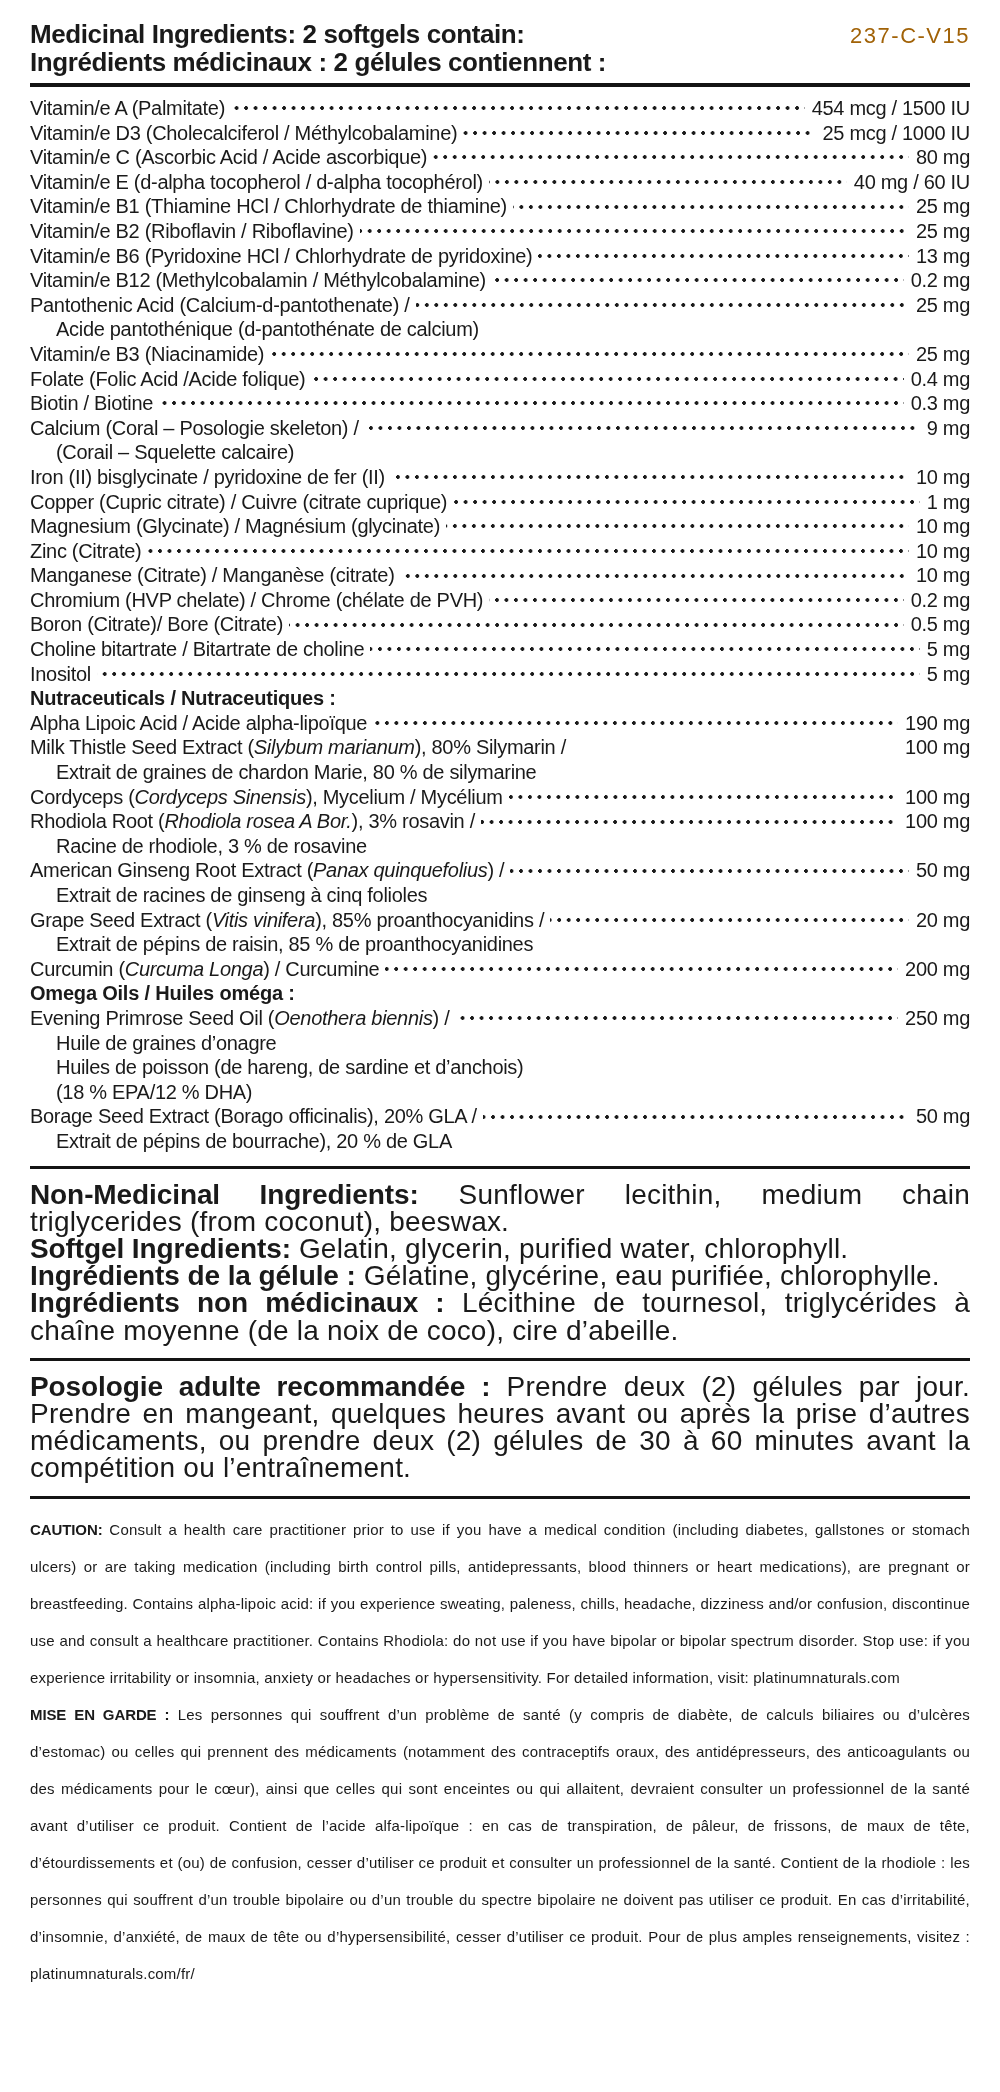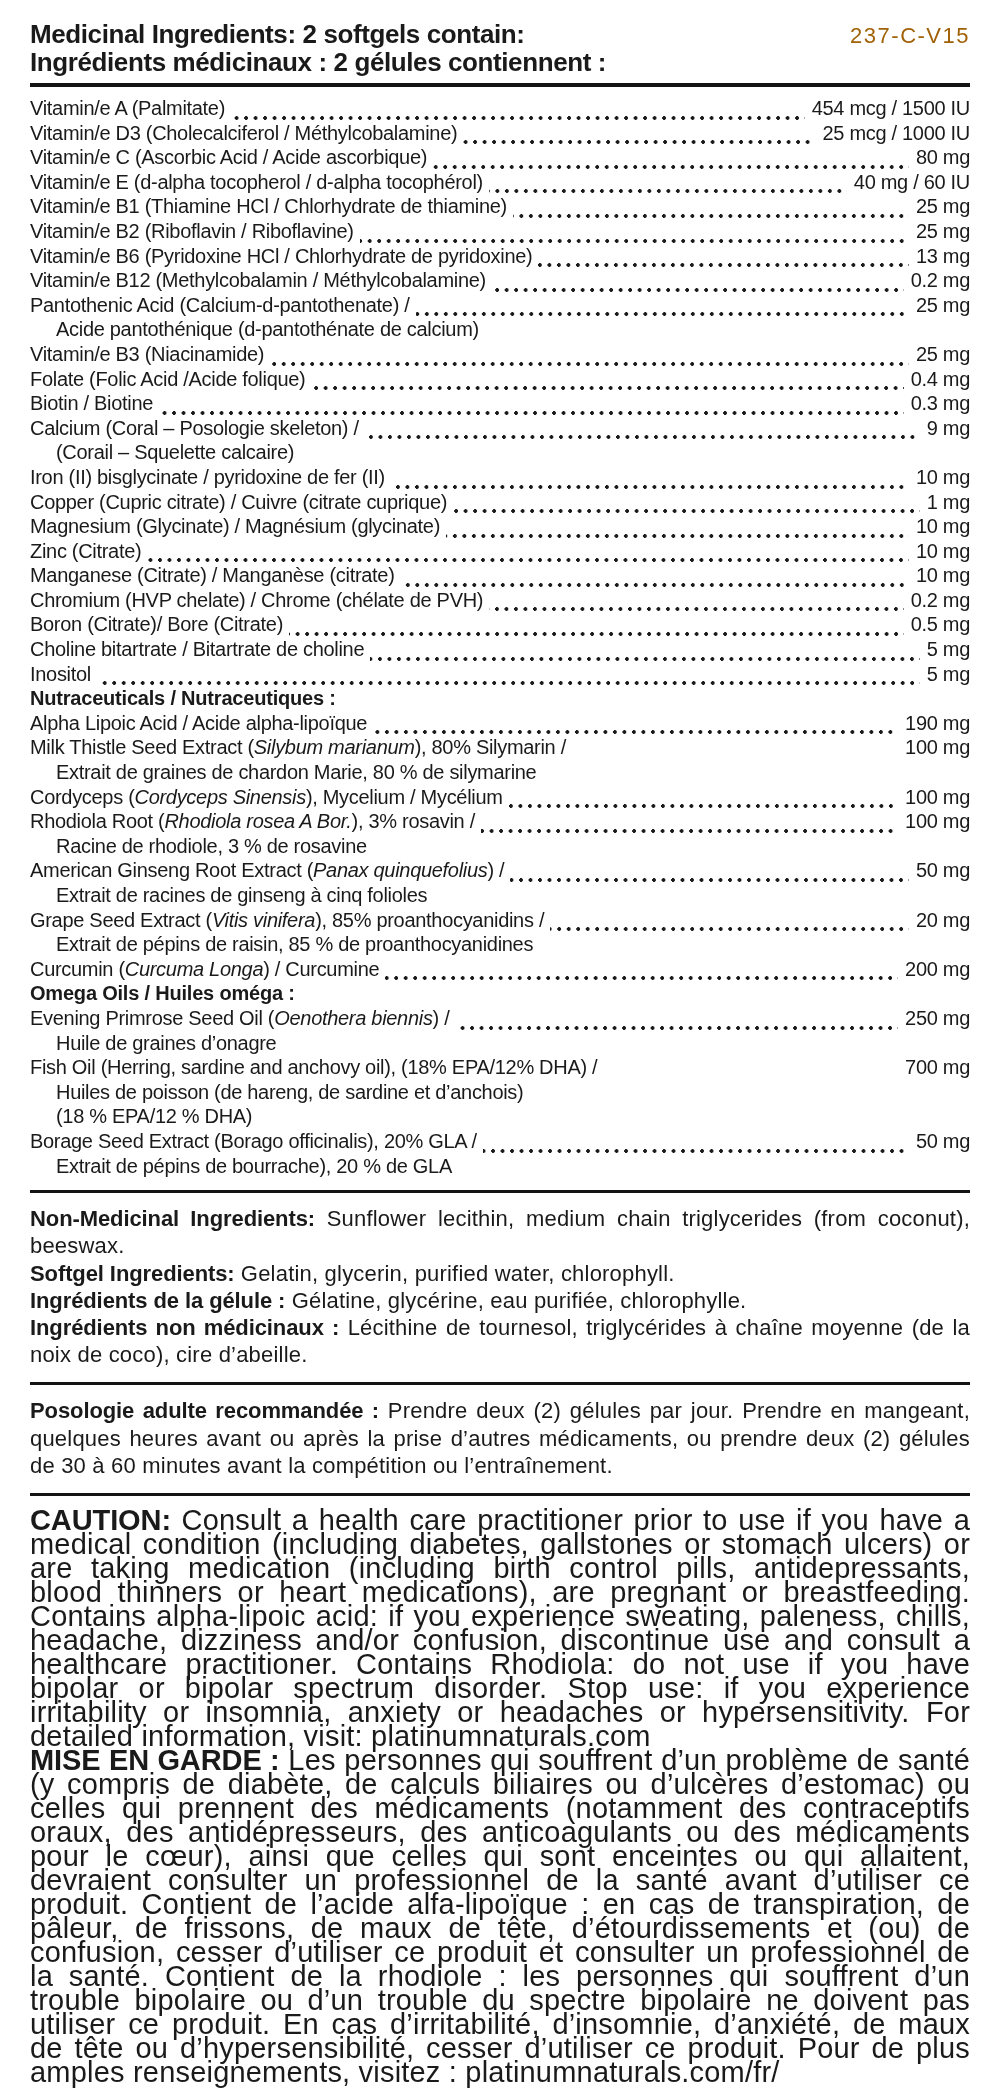--- a/index.html
+++ b/index.html
@@ -10,37 +10,37 @@
   
   .header{display:flex;justify-content:space-between;align-items:flex-start;padding:6px 0 7px 0;}
   .titles div{font-weight:bold;font-size:26px;line-height:28px;letter-spacing:-0.4px;}
   .code{color:#a16207;font-size:22px;letter-spacing:1.5px;margin-top:3px;font-weight:normal;}
 
   .rule{border:0;border-top:4px solid #141414;margin:0;}
   .rule.thin{border-top-width:3px;}
 
   
   .table{padding:9px 0 12px 0;font-size:20px;line-height:24.6px;letter-spacing:-0.3px;}
-  .tr{display:flex;align-items:flex-end;}
+  .tr{display:flex;align-items:center;}
   .nm{flex:0 1 auto;}
   .nm i{font-style:italic;}
   .leader{flex:1 1 14px;min-width:14px;margin:0 7px 0 6px;height:6px;
           background-image:radial-gradient(circle at 2px 3px,#1a1a1a 1.7px,transparent 2.1px);
           background-size:9.5px 6px;background-repeat:repeat-x;background-position:right 0;}
   .spacer{flex:1 1 14px;}
   .val{white-space:nowrap;}
   .tr-sub{padding-left:26px;}
   .tr-heading{font-weight:bold;letter-spacing:-0.2px;}
 
   
-  .section{padding:12px 0 14px 0;font-size:22px;line-height:27.2px;letter-spacing:0.2px;
+  .section{padding:12px 0 14px 0;font-size:28px;line-height:27.2px;letter-spacing:0.2px;
            text-align:justify;}
   .section p{margin:0;}
   .lead{font-weight:bold;letter-spacing:-0.1px;}
-  .section.caution{font-size:29px;line-height:24px;padding-bottom:4px;}
+  .section.caution{font-size:15px;line-height:37px;padding-bottom:4px;}
 </style>
 </head>
 <body>
 
 <div class="page">
 
   <div class="header">
     <div class="titles">
       <div>Medicinal Ingredients: 2 softgels contain:</div>
       <div>Ingrédients médicinaux : 2 gélules contiennent :</div>
@@ -203,25 +203,20 @@
         <span class="leader"></span>
         <span class="val">200 mg</span>
       </div>
       <div class="tr-heading">Omega Oils / Huiles oméga :</div>
       <div class="tr">
         <span class="nm">Evening Primrose Seed Oil (<i>Oenothera biennis</i>) /</span>
         <span class="leader"></span>
         <span class="val">250 mg</span>
       </div>
       <div class="tr-sub">Huile de graines d’onagre</div>
-      <div class="tr">
-        <span class="nm">Fish Oil (Herring, sardine and anchovy oil), (18% EPA/12% DHA) /</span>
-        <span class="spacer"></span>
-        <span class="val">700 mg</span>
-      </div>
       <div class="tr-sub">Huiles de poisson (de hareng, de sardine et d’anchois)</div>
       <div class="tr-sub">(18 % EPA/12 % DHA)</div>
       <div class="tr">
         <span class="nm">Borage Seed Extract (Borago officinalis), 20% GLA /</span>
         <span class="leader"></span>
         <span class="val">50 mg</span>
       </div>
       <div class="tr-sub">Extrait de pépins de bourrache), 20 % de GLA</div>
     </div>
 

